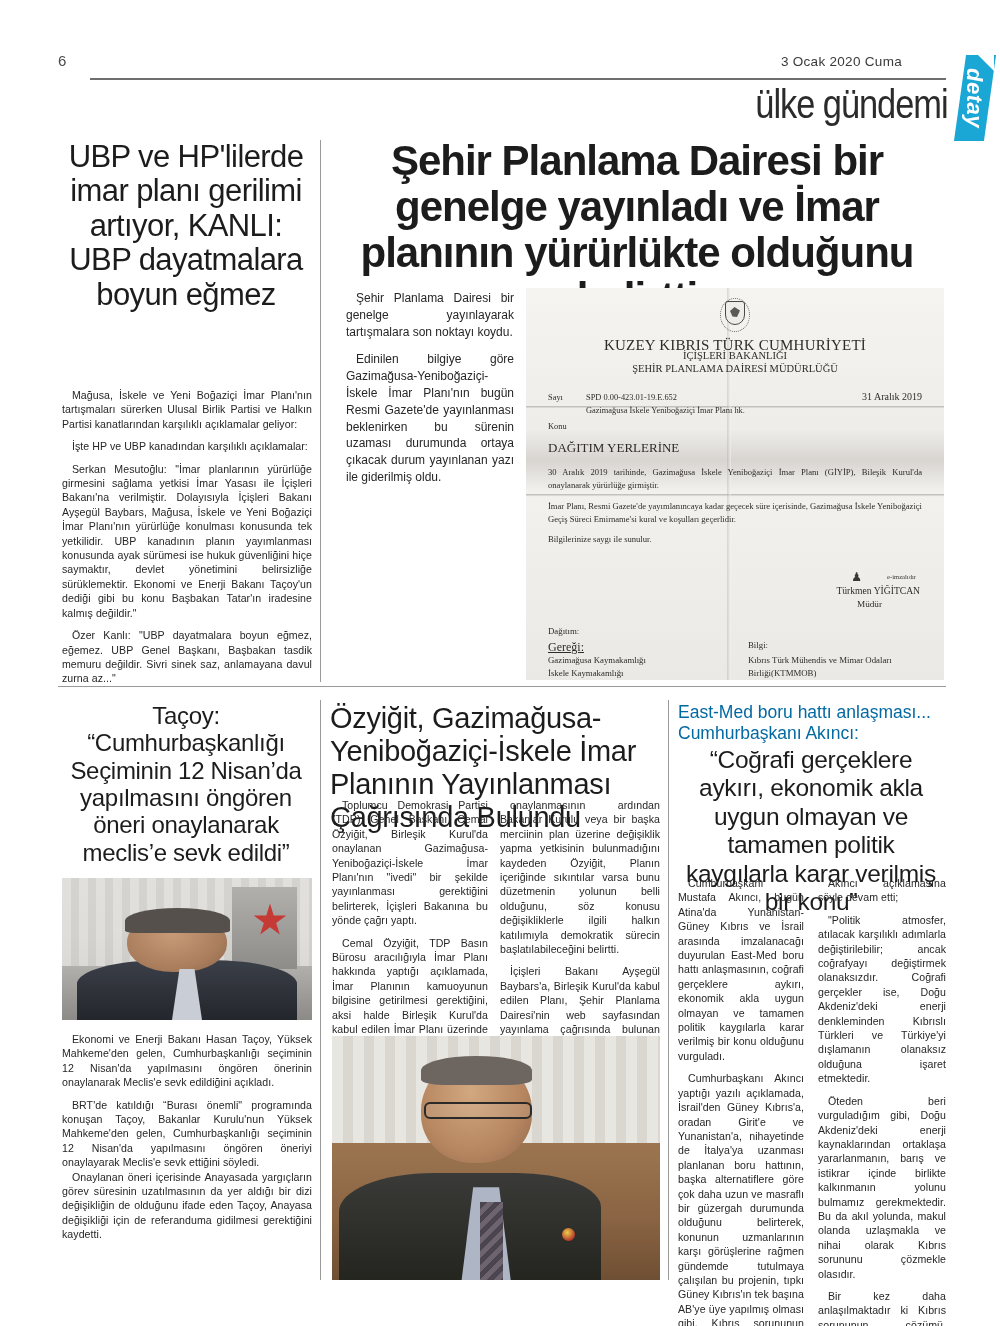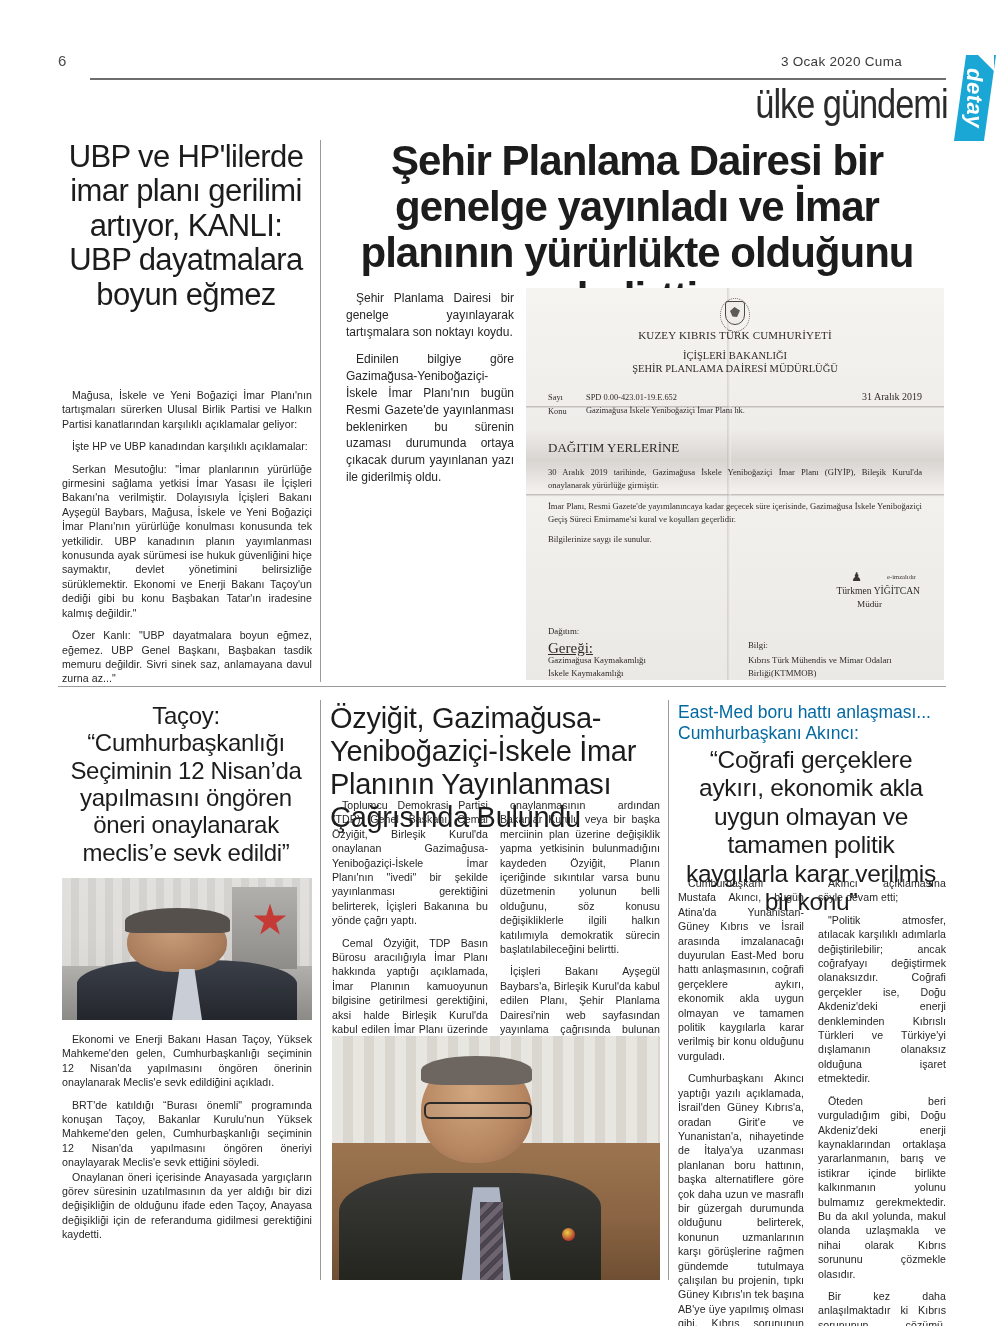--- a/index.html
+++ b/index.html
@@ -373,43 +373,43 @@
     <div class="doc-crease" style="top:118px;"></div>
     <div class="doc-crease" style="top:206px;"></div>
     <div class="doc-crease v"></div>
 
     <div class="doc-emblem" style="top:10px;">
       <div class="ring"></div>
       <div class="shield"></div>
       <div class="bird"></div>
     </div>
 
-    <div class="doc-txt doc-center" style="top:41px; font-size:11px; letter-spacing:0.2px;">KUZEY KIBRIS TÜRK CUMHURİYETİ</div>
+    <div class="doc-txt doc-center" style="top:49px; font-size:15px; letter-spacing:0.2px;">KUZEY KIBRIS TÜRK CUMHURİYETİ</div>
     <div class="doc-txt doc-center" style="top:62px; font-size:10.5px;">İÇİŞLERİ BAKANLIĞI</div>
     <div class="doc-txt doc-center" style="top:75px; font-size:10.5px;">ŞEHİR PLANLAMA DAİRESİ MÜDÜRLÜĞÜ</div>
 
     <div class="doc-txt" style="left:22px; top:105px; font-size:8.4px;">Sayı</div>
     <div class="doc-txt" style="left:60px; top:105px; font-size:8.4px;">SPD 0.00-423.01-19.E.652</div>
     <div class="doc-txt" style="right:22px; top:103px; font-size:10px;">31 Aralık 2019</div>
-    <div class="doc-txt" style="left:22px; top:119px; font-size:8.4px;text-align:center;">Konu</div>
+    <div class="doc-txt" style="left:22px; top:134px; font-size:8.4px;text-align:center;">Konu</div>
     <div class="doc-txt" style="left:60px; top:117px; font-size:8.4px; width:210px; line-height:1.35;">Gazimağusa İskele Yeniboğaziçi İmar Planı hk.</div>
 
     <div class="doc-txt" style="left:22px; top:152px; font-size:13px;">DAĞITIM YERLERİNE</div>
 
     <div class="doc-txt" style="left:22px; top:178px; width:374px; font-size:8.6px; line-height:1.55; text-align:justify;">30 Aralık 2019 tarihinde, Gazimağusa İskele Yeniboğaziçi İmar Planı (GİYİP), Bileşik Kurul'da onaylanarak yürürlüğe girmiştir.</div>
     <div class="doc-txt" style="left:22px; top:212px; width:374px; font-size:8.6px; line-height:1.55; text-align:justify;">İmar Planı, Resmi Gazete'de yayımlanıncaya kadar geçecek süre içerisinde, Gazimağusa İskele Yeniboğaziçi Geçiş Süreci Emirname'si kural ve koşulları geçerlidir.</div>
     <div class="doc-txt" style="left:22px; top:246px; width:374px; font-size:8.6px;">Bilgilerinize saygı ile sunulur.</div>
 
     <div class="sign-mark" style="right:82px; top:282px; font-size:12px;">♟</div>
     <div class="sign-mark" style="right:28px; top:285px; font-size:6.6px;">e-imzalıdır</div>
     <div class="doc-txt" style="right:24px; top:297px; font-size:9.6px;">Türkmen YİĞİTCAN</div>
     <div class="doc-txt" style="right:62px; top:311px; font-size:9.2px;">Müdür</div>
 
     <div class="doc-txt" style="left:22px; top:338px; font-size:8.8px;">Dağıtım:</div>
-    <div class="doc-txt" style="left:22px; top:352px; font-size:15px;text-decoration:underline;">Gereği:</div>
+    <div class="doc-txt" style="left:22px; top:352px; font-size:12px;text-decoration:underline;">Gereği:</div>
     <div class="doc-txt" style="left:22px; top:366px; font-size:8.8px; line-height:1.45;">
       <div>Gazimağusa Kaymakamlığı</div>
       <div>İskele Kaymakamlığı</div>
       <div>Gazimağusa Belediyesi</div>
 
     </div>
 
     <div class="doc-txt" style="left:222px; top:352px; font-size:8.8px;">Bilgi:</div>
     <div class="doc-txt" style="left:222px; top:366px; font-size:8.8px; line-height:1.45;">
       <div>Kıbrıs Türk Mühendis ve Mimar Odaları</div>

